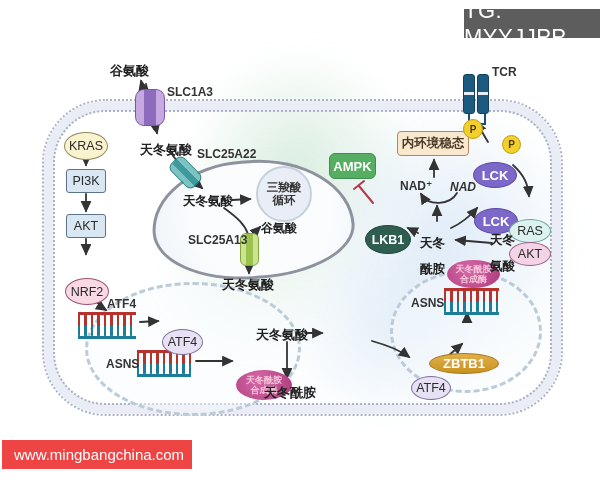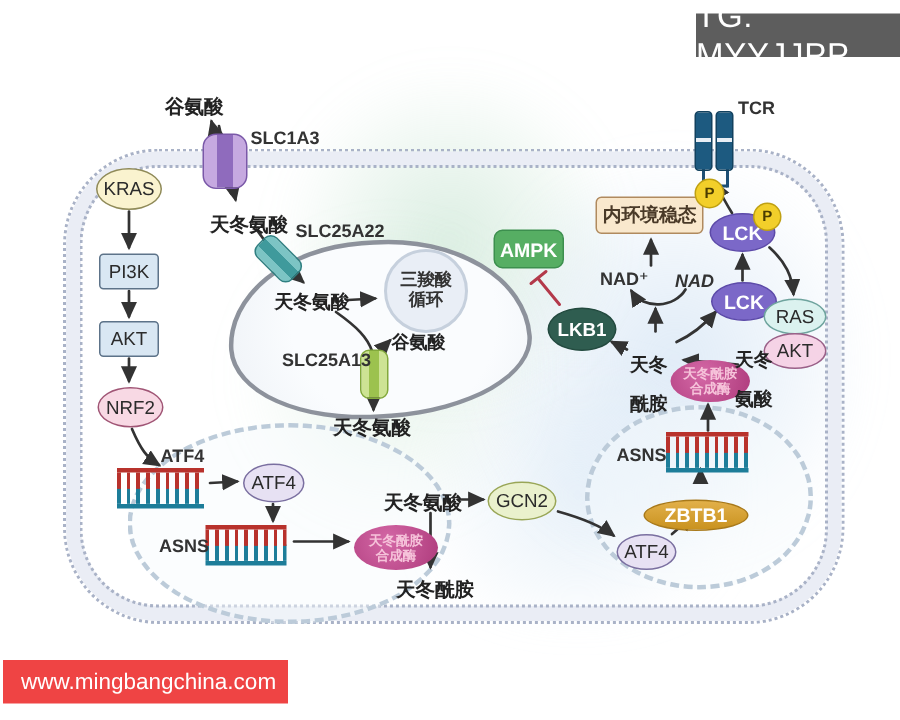--- a/index.html
+++ b/index.html
@@ -41,21 +41,21 @@
   .t-slc25a13{left:240px;top:233px;width:17px;height:31px;
     background:linear-gradient(90deg,#cde394 0 30%,#9cc24e 30% 70%,#cde394 70%);border:1px solid #82a83c;}
 
   
   .tcr-bar{position:absolute;width:10px;height:38px;z-index:8;border-radius:3px;border:1px solid #12415e;
     background:linear-gradient(#1d5a80 0 45%,#e8eef5 45% 52%,#1d5a80 52%);}
 
   
   .node{position:absolute;z-index:10;display:flex;align-items:center;justify-content:center;
     font-size:12.5px;color:#2b2b2b;box-sizing:border-box;text-align:center;}
-  .ell{border-radius:50%;}
+  .ell{border-radius:50%;margin-top:20px;}
   .rect{border-radius:3px;}
   .n-kras{left:64px;top:112px;width:44px;height:28px;background:#faf3cf;border:1.5px solid #8f8a58;}
   .n-pi3k{left:66px;top:169px;width:40px;height:24px;background:#d9e7f3;border:1.5px solid #5d7389;}
   .n-akt{left:66px;top:214px;width:40px;height:24px;background:#d9e7f3;border:1.5px solid #5d7389;}
   .n-nrf2{left:65px;top:258px;width:44px;height:27px;background:#f8d9e4;border:1.5px solid #a05575;}
   .n-atf4l{left:162px;top:309px;width:41px;height:26px;background:#e7e1f3;border:1.5px solid #7a6fa0;}
   .n-atf4r{left:411px;top:356px;width:40px;height:24px;background:#e7e1f3;border:1.5px solid #7a6fa0;}
   .n-gcn2{left:325px;top:321px;width:46px;height:26px;background:#eaf1cd;border:1.5px solid #99a657;}
   .n-zbtb1{left:429px;top:333px;width:70px;height:21px;background:linear-gradient(#e2b04a,#c9921f);border:1.5px solid #a8791a;color:#fff;font-weight:bold;font-size:13px;}
   .n-ampk{left:329px;top:153px;width:47px;height:26px;background:#56ae63;border:1.5px solid #3c8f4e;border-radius:6px;color:#fff;font-weight:bold;font-size:13px;}
@@ -186,21 +186,20 @@
 
   <div class="node ell n-kras">KRAS</div>
   <div class="node rect n-pi3k">PI3K</div>
   <div class="node rect n-akt">AKT</div>
   <div class="node ell n-nrf2">NRF2</div>
   <div class="node ell n-atf4l">ATF4</div>
   <div class="node ell n-magenta n-mag1">
     <span>天冬酰胺</span>
     <span>合成酶</span>
   </div>
-  <div class="node ell n-gcn2">GCN2</div>
   <div class="node ell n-atf4r">ATF4</div>
   <div class="node ell n-zbtb1">ZBTB1</div>
   <div class="node ell n-magenta n-mag2">
     <span>天冬酰胺</span>
     <span>合成酶</span>
   </div>
   <div class="node n-ampk">AMPK</div>
   <div class="node ell n-lkb1">LKB1</div>
   <div class="node n-home">内环境稳态</div>
   <div class="node ell n-lck" style="left:473px;top:142px;">LCK</div>

